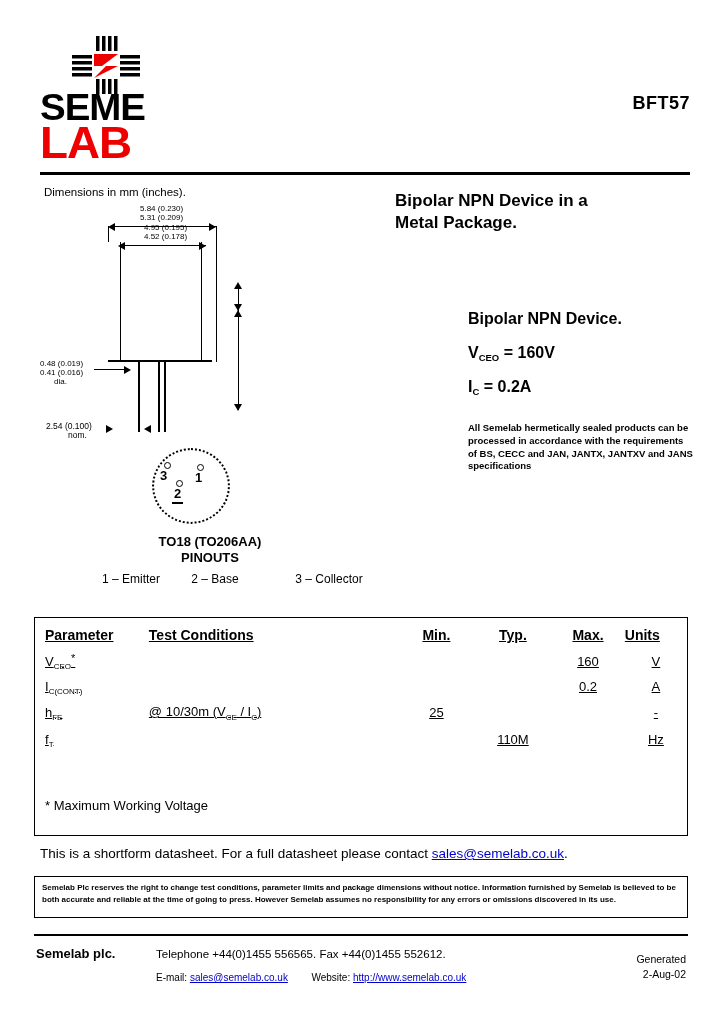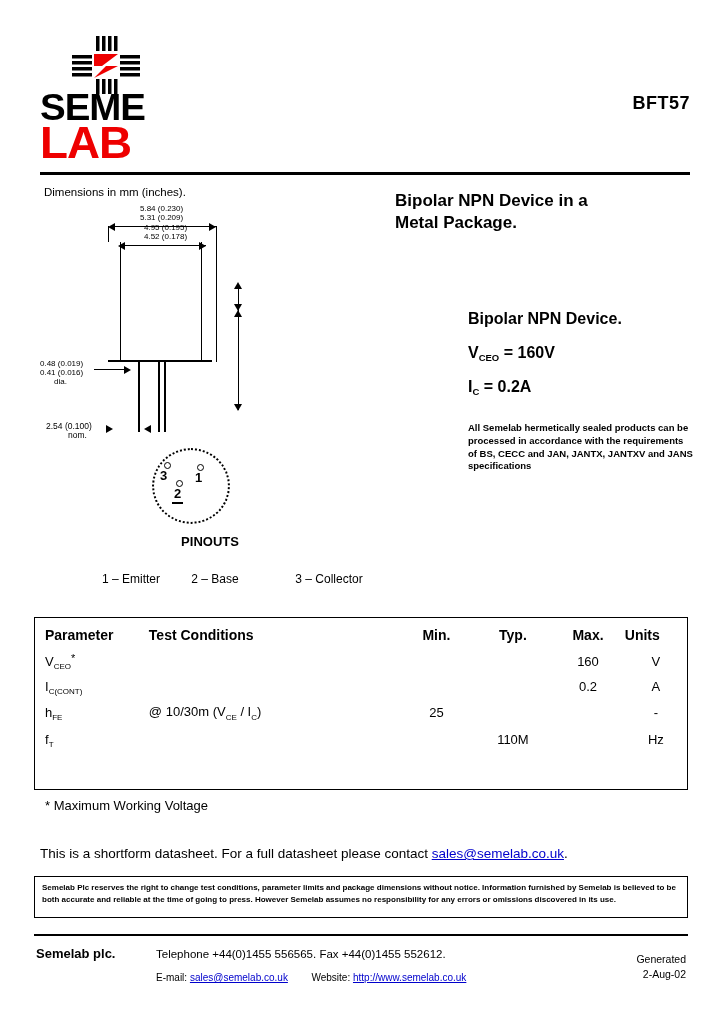--- a/index.html
+++ b/index.html
@@ -222,23 +222,24 @@
     font-size: 9.5px;
     font-weight: bold;
     line-height: 1.35;
   }
 
   
   .table-box {
     position: absolute;
     left: 34px; top: 617px;
     width: 654px;
-    height: 173px;
+    height: 219px;
     border: 1.5px solid #000;
     box-sizing: border-box;
+    text-decoration: underline;
   }
   table.params {
     width: 100%;
     border-collapse: collapse;
     font-size: 13px;
   }
   table.params th {
     font-weight: bold;
     font-size: 14px;
     text-align: left;
@@ -418,20 +419,21 @@
     <div class="pin-dot" style="left:157px; top:264px;"></div>
     <div class="pin-num" style="left:155px; top:270px;">1</div>
     <div class="pin-dot" style="left:136px; top:280px;"></div>
     <div class="pin-num" style="left:134px; top:286px;">2</div>
     <div class="pin2-underline" style="left:132px; top:302px;"></div>
     <div class="pin-dot" style="left:124px; top:262px;"></div>
     <div class="pin-num" style="left:120px; top:268px;">3</div>
   </div>
 
   <div class="pinout-title">
+    <div>TO18 (TO206AA)</div>
     <div>PINOUTS</div>
   </div>
   <div class="pinout-legend">
     <span class="pl1">1 – Emitter</span><span class="pl2">2 – Base</span><span class="pl3">3 – Collector</span>
   </div>
 
   <div class="title-main">
     <div>Bipolar NPN Device in a</div>
     <div>Metal Package.</div>
   </div>

